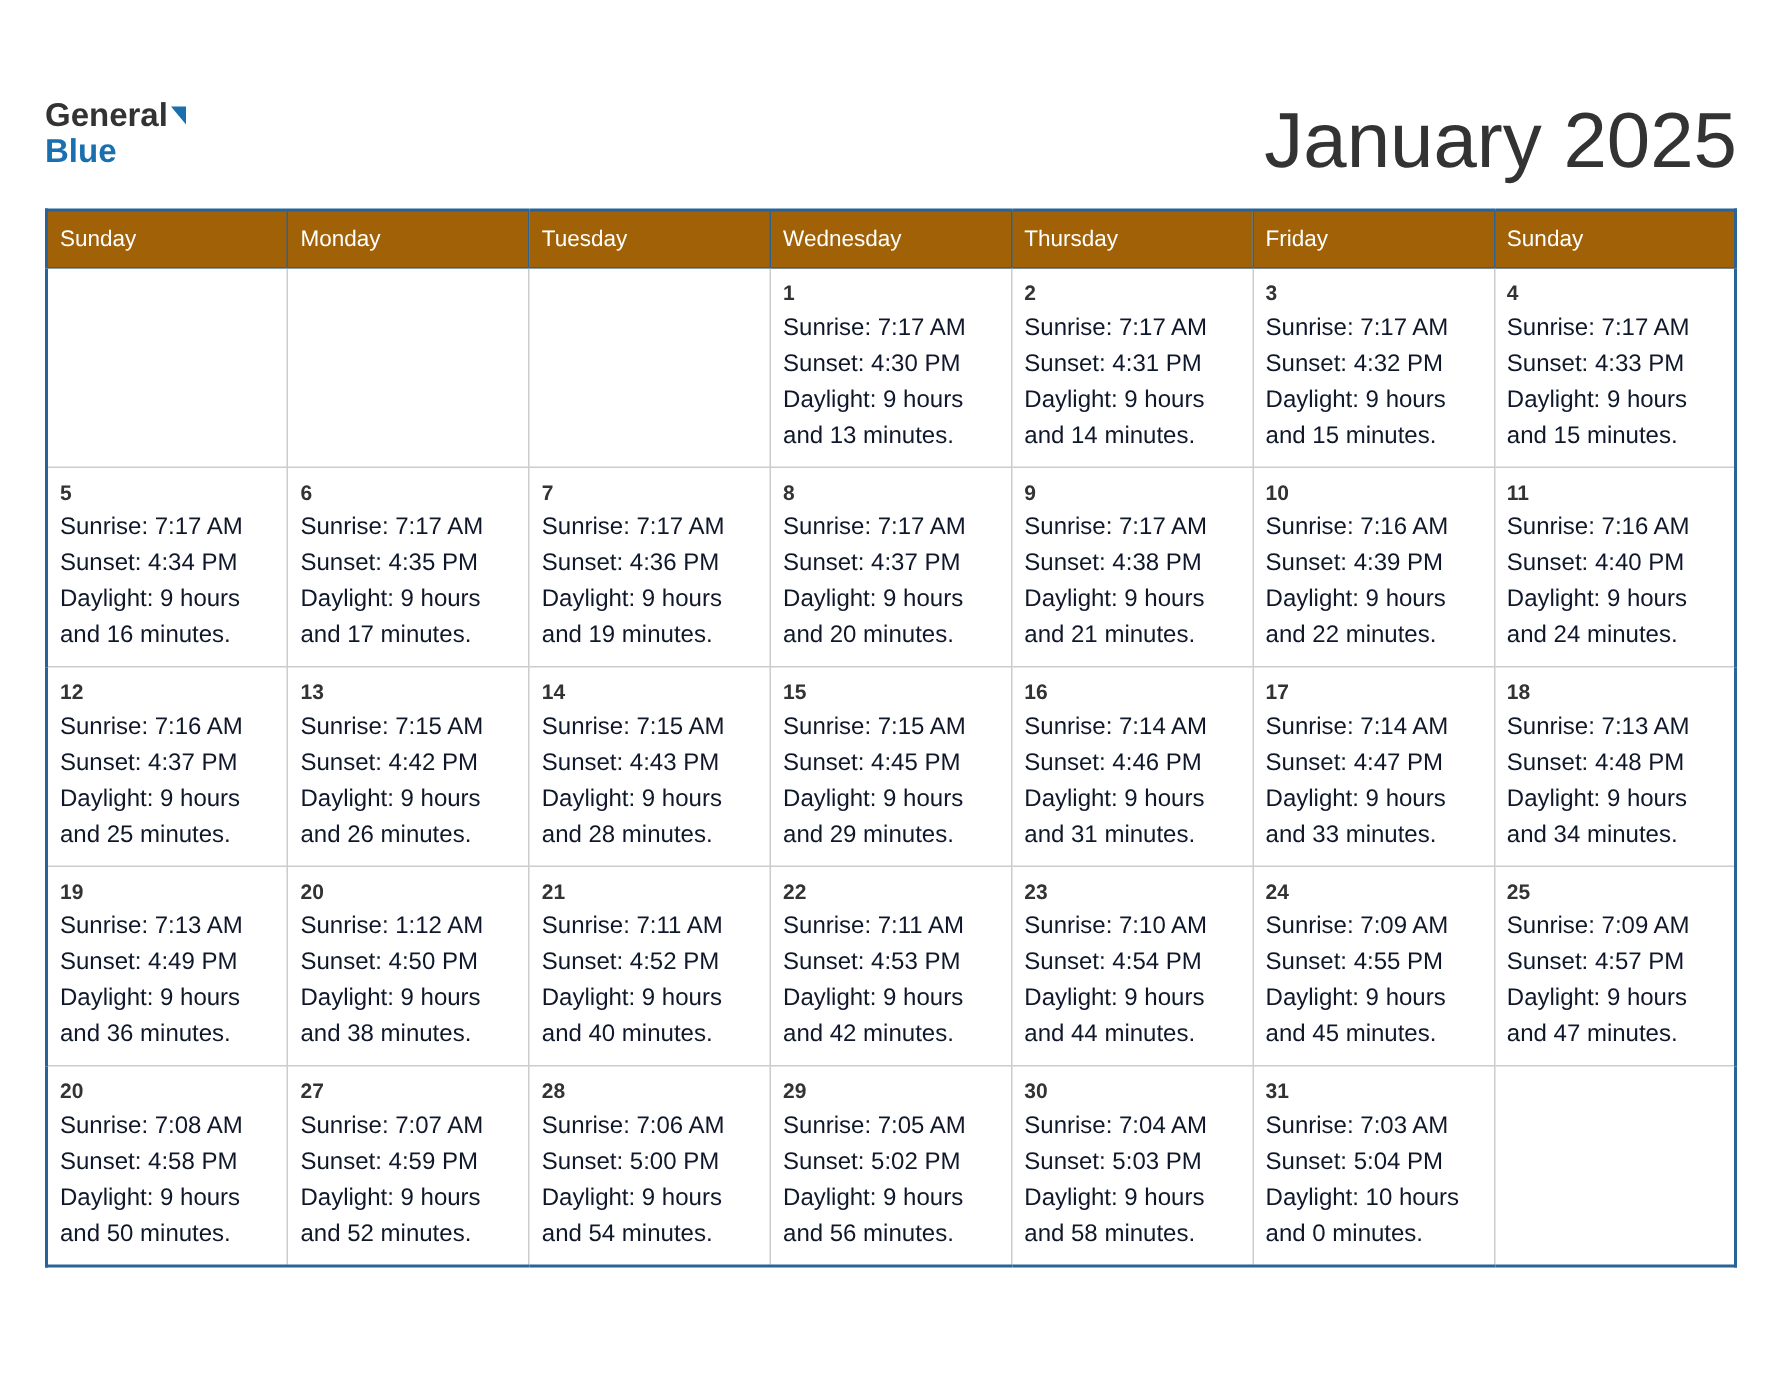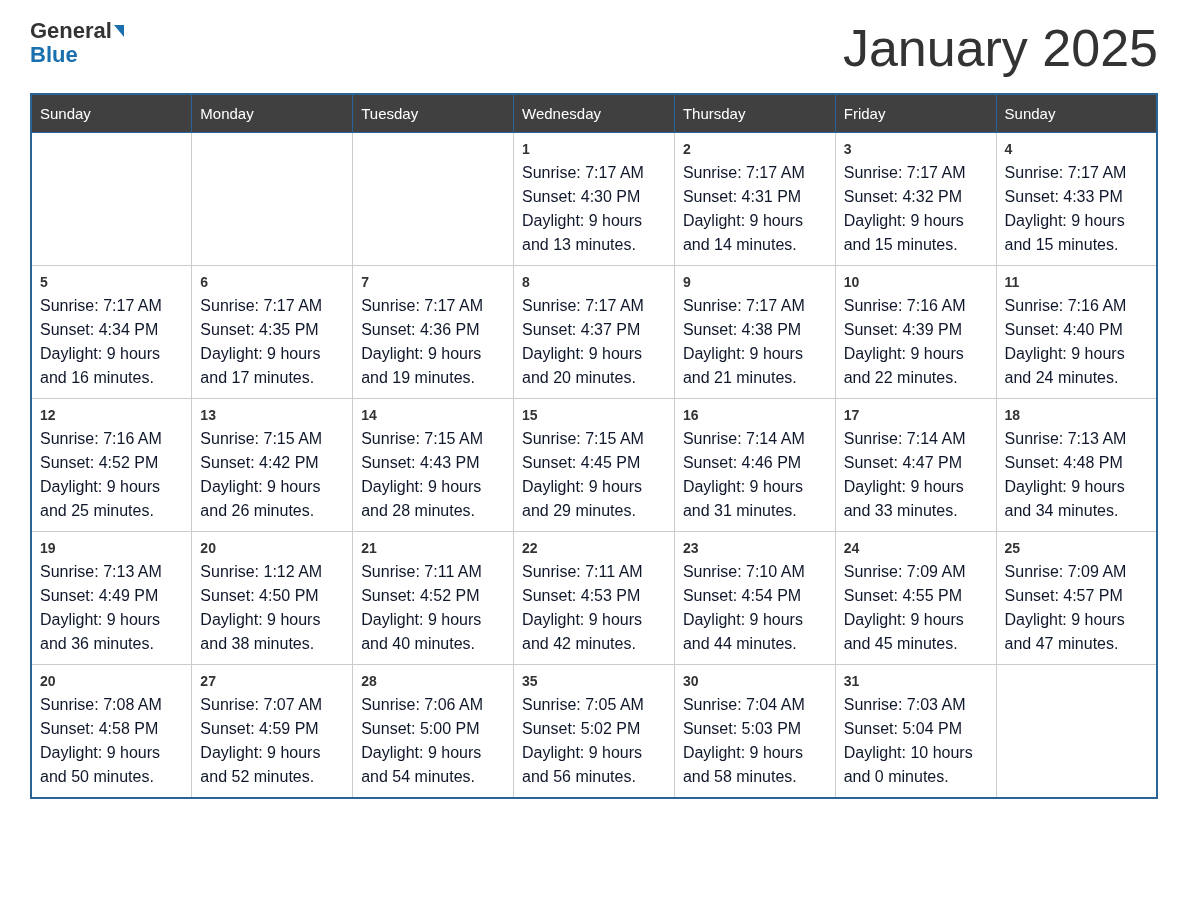--- a/index.html
+++ b/index.html
@@ -9,20 +9,21 @@
       color: #333;
       padding: 20px 30px;
       width: 1188px;
       min-height: 918px;
     }
     .header {
       display: flex;
       justify-content: space-between;
       align-items: flex-start;
       margin-bottom: 16px;
+      margin-top: 46px;
     }
     .logo {
       display: flex;
       flex-direction: column;
       align-items: flex-start;
     }
     .logo-text {
       font-size: 22px;
       font-weight: bold;
       color: #333;
@@ -55,21 +56,21 @@
       font-size: 22px;
       color: #555;
       margin-top: 4px;
     }
     table {
       width: 100%;
       border-collapse: collapse;
       table-layout: fixed;
     }
     thead tr th {
-      background-color: #404040;
+      background-color: #a16207;
       color: #fff;
       padding: 10px 8px;
       font-size: 15px;
       font-weight: normal;
       text-align: left;
       border: 1px solid #2a6496;
     }
     tbody tr td {
       vertical-align: top;
       padding: 8px 8px;
@@ -233,21 +234,21 @@
           <div class="day-info">Sunrise: 7:16 AM
 Sunset: 4:40 PM
 Daylight: 9 hours
 and 24 minutes.</div>
         </td>
       </tr>
       <tr>
         <td>
           <div class="day-number">12</div>
           <div class="day-info">Sunrise: 7:16 AM
-Sunset: 4:52 PM
+Sunset: 4:37 PM
 Daylight: 9 hours
 and 25 minutes.</div>
         </td>
         <td>
           <div class="day-number">13</div>
           <div class="day-info">Sunrise: 7:15 AM
 Sunset: 4:42 PM
 Daylight: 9 hours
 and 26 minutes.</div>
         </td>
@@ -354,21 +355,21 @@
 and 52 minutes.</div>
         </td>
         <td>
           <div class="day-number">28</div>
           <div class="day-info">Sunrise: 7:06 AM
 Sunset: 5:00 PM
 Daylight: 9 hours
 and 54 minutes.</div>
         </td>
         <td>
-          <div class="day-number">35</div>
+          <div class="day-number">29</div>
           <div class="day-info">Sunrise: 7:05 AM
 Sunset: 5:02 PM
 Daylight: 9 hours
 and 56 minutes.</div>
         </td>
         <td>
           <div class="day-number">30</div>
           <div class="day-info">Sunrise: 7:04 AM
 Sunset: 5:03 PM
 Daylight: 9 hours

